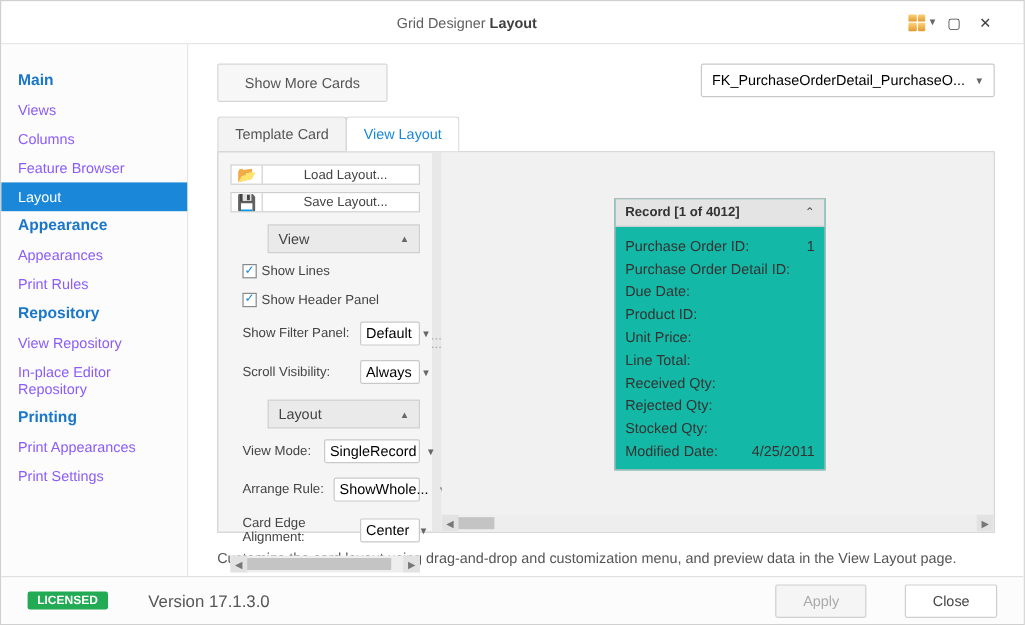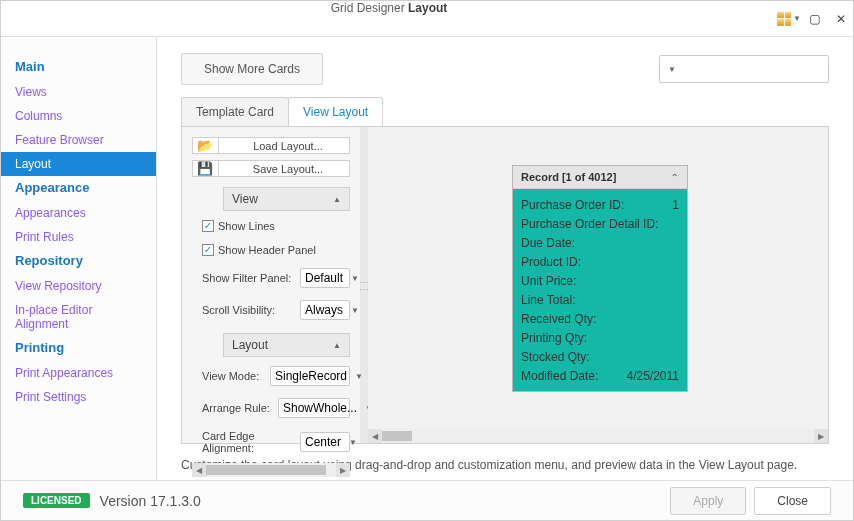--- a/index.html
+++ b/index.html
@@ -1,38 +1,38 @@
 <!DOCTYPE html>
 <html><head>
 <meta charset="utf-8">
 <style>
   * { box-sizing: border-box; margin: 0; padding: 0; font-family: "Segoe UI", Tahoma, sans-serif; font-size: 12px; }
   body { background: #fff; width: 854px; height: 521px; overflow: hidden; border: 1px solid #d0d0d0; position: relative; }
 
   
-  .titlebar { height: 36px; display: flex; border-bottom: 1px solid #e0e0e0; padding: 0 0; }
+  .titlebar { height: 36px; display: flex; align-items: center; border-bottom: 1px solid #e0e0e0; padding: 0 20px; }
   .titlebar .title { flex: 1; text-align: center; color: #606060; }
   .titlebar .title b { font-weight: 600; color: #404040; }
   .titlebar .win-btns { display: flex; gap: 2px; align-items: center; }
   .titlebar .win-btn { width: 24px; height: 24px; display: flex; align-items: center; justify-content: center; color: #404040; cursor: default; }
   .titlebar .grid-glyph { width: 14px; height: 14px; display: grid; grid-template-columns: 1fr 1fr; grid-template-rows: 1fr 1fr; gap: 1px; }
   .titlebar .grid-glyph span { background: linear-gradient(#ffd27a,#e09b2e); border-radius: 1px; }
   .titlebar .drop-tri { font-size: 8px; color: #666; margin-left: 2px; }
 
   .body { display: flex; height: calc(100% - 36px - 40px); }
 
   
   .sidebar { width: 156px; border-right: 1px solid #e0e0e0; padding: 18px 0 0 0; background: #fcfcfc; }
   .side-group { font-weight: 600; color: #1a77c9; padding: 4px 14px 6px; font-size: 13px; }
   .side-item { padding: 5px 14px; color: #8b5cf6; cursor: default; font-size: 12px; }
   .side-item.active { background: #1a87d8; color: #fff; }
 
   
   .main { flex: 1; display: flex; flex-direction: column; padding: 16px 24px 8px 24px; background: #fff; }
-  .top-row { display: flex; align-items: center; gap: 28px; margin-bottom: 12px; }
+  .top-row { display: flex; align-items: flex-start; gap: 28px; margin-bottom: 12px; }
   .btn-showmore { height: 32px; padding: 0 22px; border: 1px solid #d6d6d6; background: #f7f7f7; color: #555; border-radius: 2px; }
   .top-row .spacer { flex: 1; }
   .combo { height: 28px; border: 1px solid #c9c9c9; background: #fff; display: flex; align-items: center; padding: 0 8px; gap: 8px; min-width: 170px; border-radius: 2px; justify-content: space-between; }
   .combo .tri { font-size: 8px; color: #666; }
 
   
   .tabs { display: flex; }
   .tab { padding: 7px 14px; border: 1px solid #d0d0d0; border-bottom: none; background: #f3f3f3; color: #555; margin-right: -1px; border-radius: 3px 3px 0 0; }
   .tab.active { background: #fff; color: #1a87d8; position: relative; z-index: 2; }
 
@@ -69,21 +69,21 @@
   .card-row .v { color:#333; }
 
   .scrollbar-h { position:absolute; left:0; right:0; bottom:0; height:14px; background:#eee; display:flex; align-items:center; }
   .scrollbar-h .arrow { width:14px; height:14px; display:flex; align-items:center; justify-content:center; font-size:8px; color:#777; background:#e2e2e2; }
   .scrollbar-h .track { flex:1; height:14px; position:relative; }
   .scrollbar-h .thumb { position:absolute; left:0; top:2px; height:10px; width:30px; background:#c4c4c4; }
 
   .left-pane .scrollbar-h { position: relative; margin-top:auto; }
 
   
-  .footer { height: 40px; display:flex; align-items:center; padding:0 22px; border-top:1px solid #e0e0e0; background:#fcfcfc; }
+  .footer { height: 40px; display:flex; align-items:center; padding:0 22px; border-top:1px solid #e0e0e0; background:#fcfcfc;gap:24px; }
   .badge { background:#22aa55; color:#fff; padding:2px 8px; font-size:10px; border-radius:2px; font-weight:600; }
   .ver { margin-left:10px; color:#555; font-size:14px; }
   .footer .spacer { flex:1; }
   .footer .btn { height:28px; padding:0 22px; border:1px solid #cfcfcf; background:#fff; margin-left:8px; color:#444; border-radius:2px; }
   .footer .btn.disabled { color:#aaa; background:#f5f5f5; }
 </style>
 </head>
 <body>
 
 <div class="titlebar">
@@ -111,31 +111,32 @@
       <div class="side-group">Main</div>
       <div class="side-item">Views</div>
       <div class="side-item">Columns</div>
       <div class="side-item">Feature Browser</div>
       <div class="side-item active">Layout</div>
       <div class="side-group">Appearance</div>
       <div class="side-item">Appearances</div>
       <div class="side-item">Print Rules</div>
       <div class="side-group">Repository</div>
       <div class="side-item">View Repository</div>
-      <div class="side-item">In-place Editor Alignment</div>
+      <div class="side-item">In-place Editor Repository</div>
       <div class="side-group">Printing</div>
       <div class="side-item">Print Appearances</div>
       <div class="side-item">Print Settings</div>
     </div>
 
   <div class="main">
     <div class="top-row">
       <button class="btn-showmore">Show More Cards</button>
       <div class="spacer"></div>
       <div class="combo">
+        <span>FK_PurchaseOrderDetail_PurchaseO...</span>
         <span class="tri">▼</span>
       </div>
     </div>
 
     <div class="tabs">
       <div class="tab">Template Card</div>
       <div class="tab active">View Layout</div>
     </div>
 
     <div class="content">
@@ -246,21 +247,21 @@
                 </div>
                 <div class="card-row">
                   <span>Line Total:</span>
                   <span class="v"></span>
                 </div>
                 <div class="card-row">
                   <span>Received Qty:</span>
                   <span class="v"></span>
                 </div>
                 <div class="card-row">
-                  <span>Printing Qty:</span>
+                  <span>Rejected Qty:</span>
                   <span class="v"></span>
                 </div>
                 <div class="card-row">
                   <span>Stocked Qty:</span>
                   <span class="v"></span>
                 </div>
                 <div class="card-row">
                   <span>Modified Date:</span>
                   <span class="v">4/25/2011</span>
                 </div>

